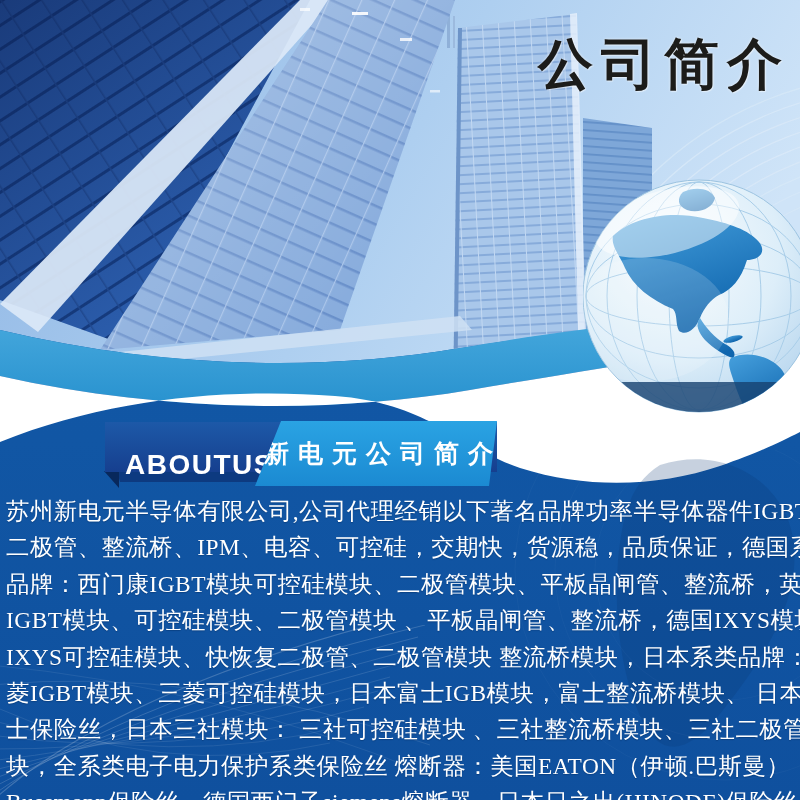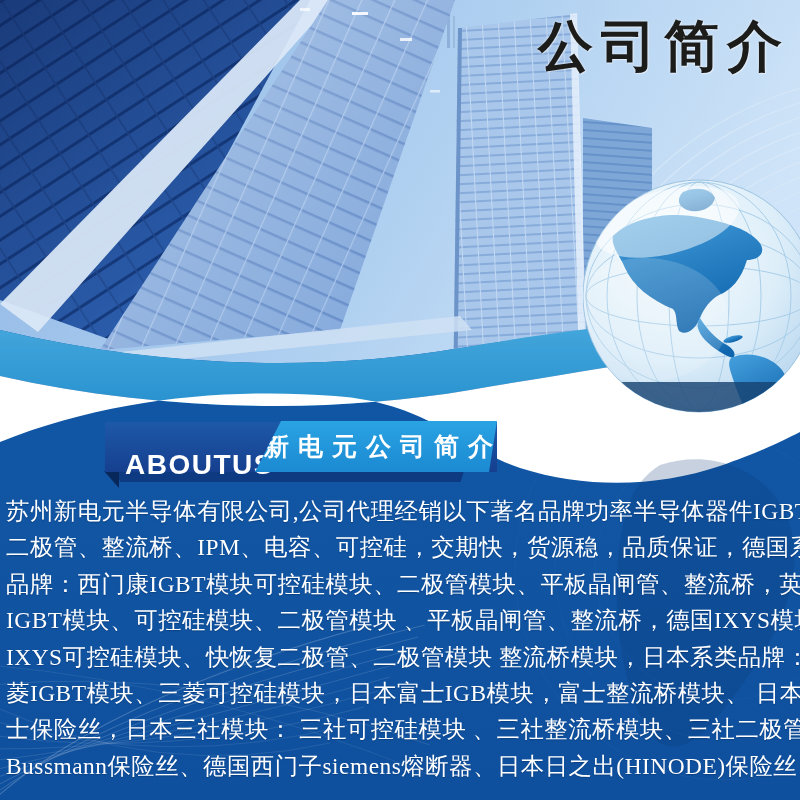--- a/index.html
+++ b/index.html
@@ -8,37 +8,37 @@
     position:relative;width:800px;height:800px;overflow:hidden;
     background:linear-gradient(180deg,#1259a9 0%,#1156a4 55%,#0f509e 100%);
     font-family:"Liberation Sans",sans-serif;
   }
   .hero-svg{position:absolute;top:0;left:0;z-index:1;}
   .waves-svg{position:absolute;top:295px;left:0;z-index:2;}
   .watermark-svg{position:absolute;left:465px;top:450px;z-index:2;}
   .fibers-svg{position:absolute;left:0;bottom:0;z-index:3;}
   .globe-svg{position:absolute;top:168px;left:583px;z-index:3;}
   .hero-title{
-    position:absolute;top:10px;right:10px;z-index:5;
+    position:absolute;top:28px;right:10px;z-index:5;
     font-family:"Liberation Serif",serif;font-weight:bold;
     font-size:55px;letter-spacing:8px;color:#1c1c1a;
     text-shadow:0 0 3px rgba(255,255,255,.65),1px 1px 0 rgba(255,255,255,.35);
     white-space:nowrap;
   }
   .ribbon-navy{
     position:absolute;left:105px;top:422px;width:392px;height:50px;z-index:6;
     background:linear-gradient(180deg,#1d59a8 0%,#163f8f 100%);
     display:flex;align-items:center;
   }
   .ribbon-en{
     font-size:28px;font-weight:bold;color:#fff;letter-spacing:1.5px;
     padding-left:20px;font-family:"Liberation Sans",sans-serif;margin-top:36px;
   }
   .ribbon-azure{
-    position:absolute;left:255px;top:421px;width:242px;height:51px;z-index:7;
+    position:absolute;left:255px;top:421px;width:242px;height:65px;z-index:7;
     background:linear-gradient(180deg,#2aa3e3,#1b8ad2);
     clip-path:polygon(26px 0,100% 0,calc(100% - 8px) 100%,0 100%);
     display:flex;align-items:center;justify-content:center;
   }
   .ribbon-zh{
     font-size:25px;font-weight:bold;color:#fff;letter-spacing:9px;
     padding-left:14px;white-space:nowrap;
     font-family:"Liberation Serif",serif;
   }
   .ribbon-shadow{
@@ -240,16 +240,17 @@
   </div>
 
   <div class="intro">
     <div class="line">苏州新电元半导体有限公司,公司代理经销以下著名品牌功率半导体器件IGBT、</div>
     <div class="line">二极管、整流桥、IPM、电容、可控硅，交期快，货源稳，品质保证，德国系类</div>
     <div class="line">品牌：西门康IGBT模块可控硅模块、二极管模块、平板晶闸管、整流桥，英飞凌</div>
     <div class="line">IGBT模块、可控硅模块、二极管模块 、平板晶闸管、整流桥，德国IXYS模块：</div>
     <div class="line">IXYS可控硅模块、快恢复二极管、二极管模块 整流桥模块，日本系类品牌：三</div>
     <div class="line">菱IGBT模块、三菱可控硅模块，日本富士IGB模块，富士整流桥模块、 日本富</div>
     <div class="line">士保险丝，日本三社模块： 三社可控硅模块 、三社整流桥模块、三社二极管模</div>
+    <div class="line">块，全系类电子电力保护系类保险丝 熔断器：美国EATON（伊顿.巴斯曼）</div>
     <div class="line">Bussmann保险丝、德国西门子siemens熔断器、日本日之出(HINODE)保险丝</div>
   </div>
 
 </div>
 
 </body></html>

